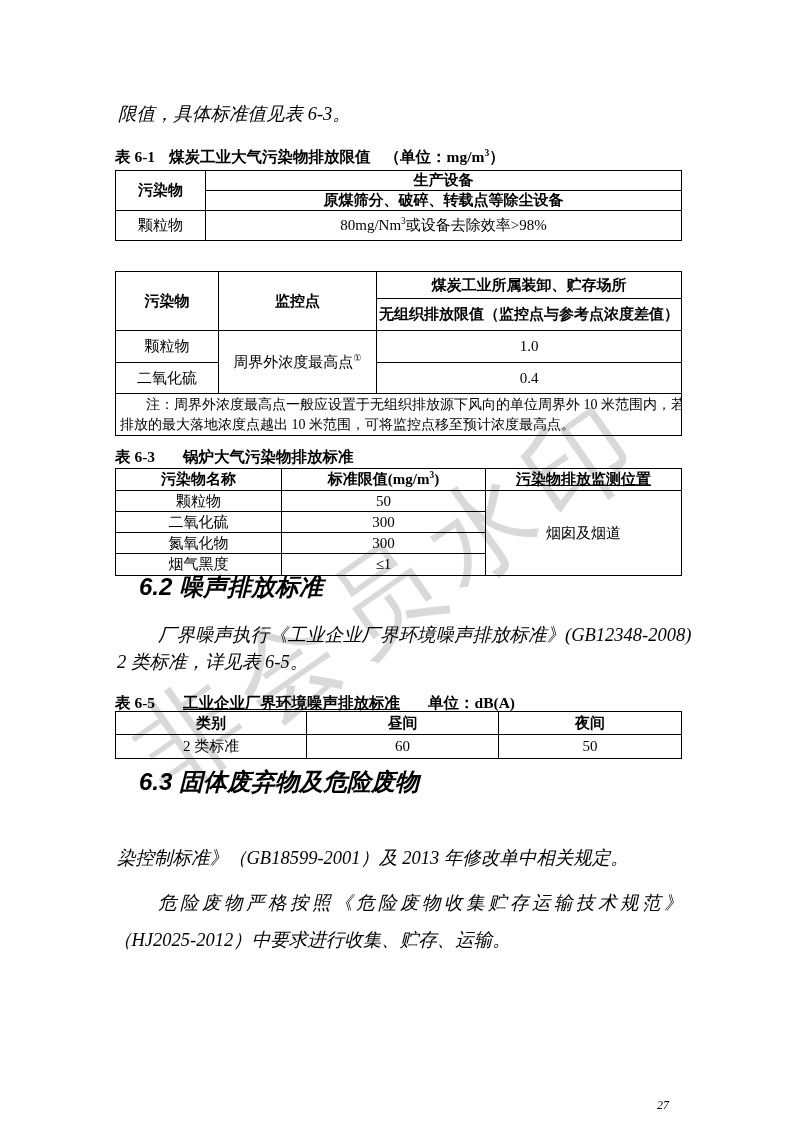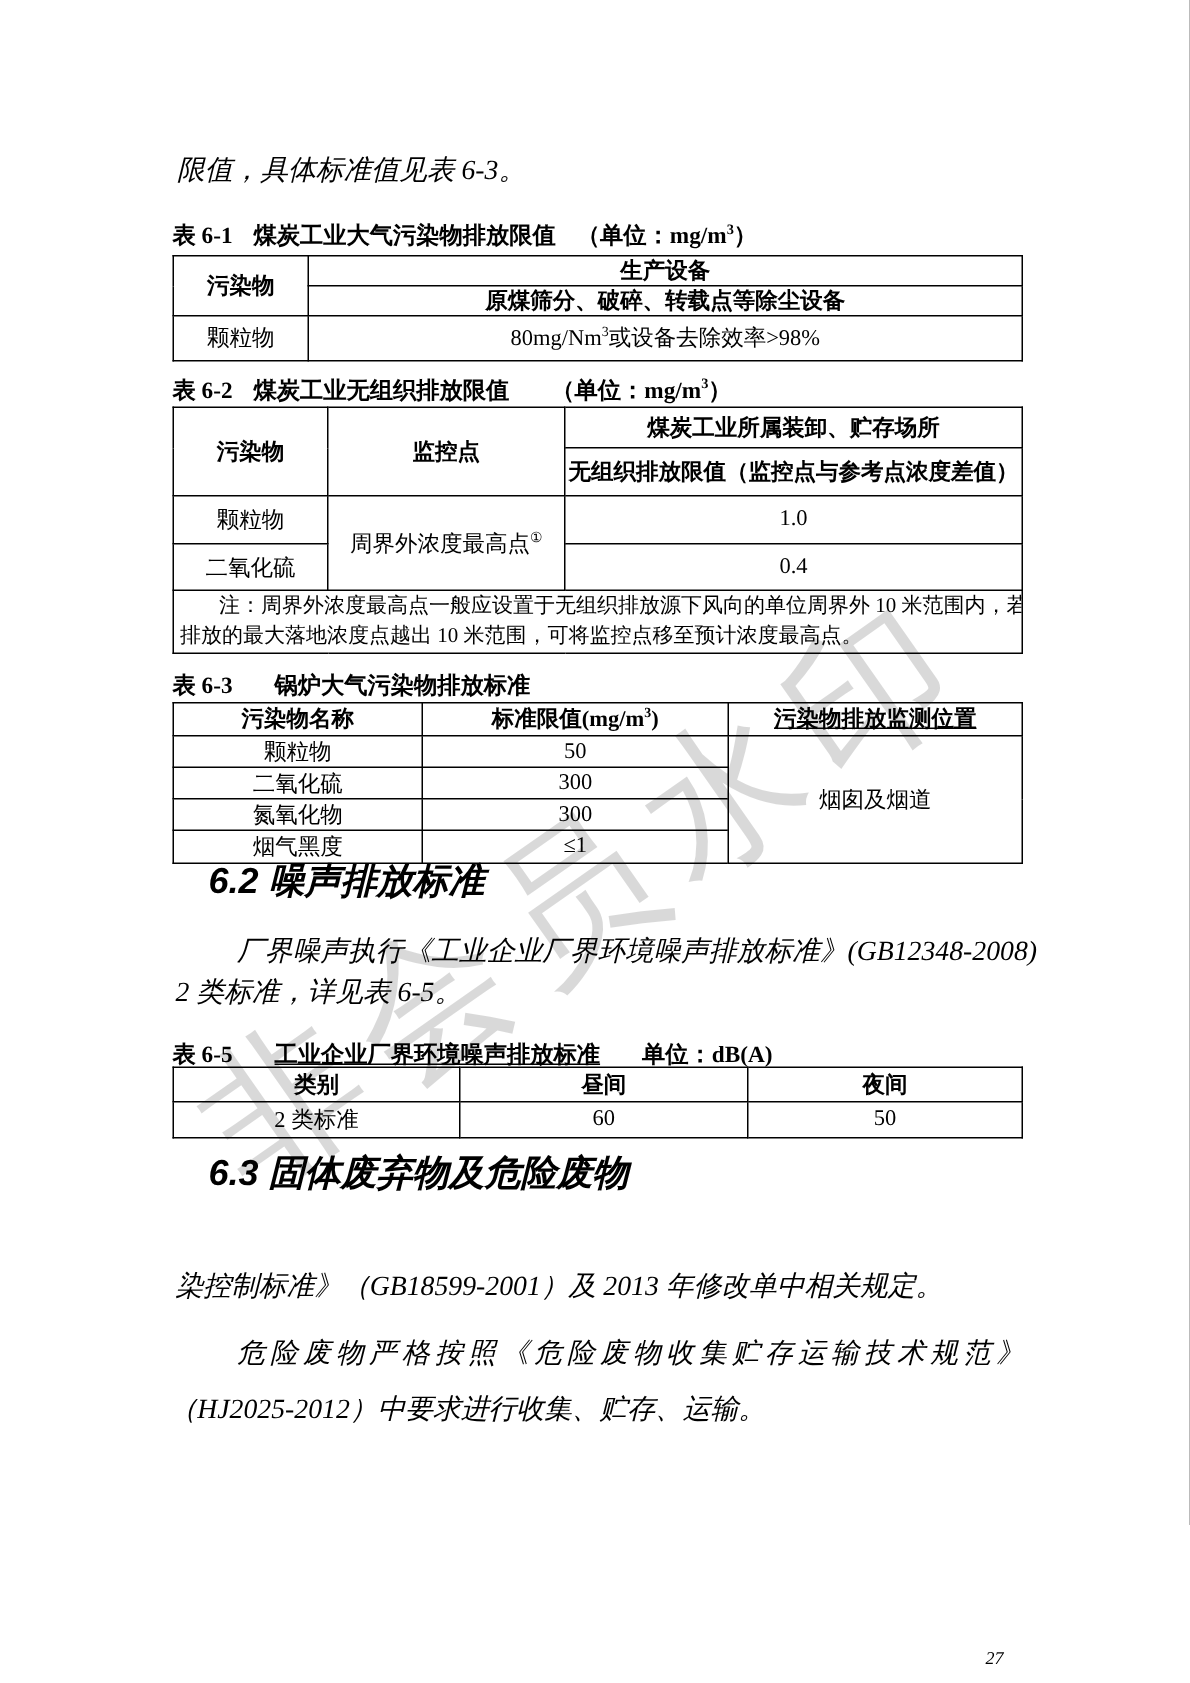--- a/index.html
+++ b/index.html
@@ -85,23 +85,20 @@
         <tr style="height:19px">
           <td class="b">原煤筛分、破碎、转载点等除尘设备</td>
         </tr>
         <tr style="height:30px">
           <td>颗粒物</td>
           <td><span>80mg/Nm</span><sup>3</sup><span>或设备去除效率&gt;98%</span></td>
         </tr>
       </tbody>
     </table>
 
-    <div class="caption" style="top:250px;">
-      <span class="gap-s">表 6-2</span><span class="gap-m">煤炭工业无组织排放限值</span><span><span>（单位：mg/m</span><sup>3</sup><span>）</span></span>
-    </div>
 
     <table class="tbl" style="top:271px;">
       <colgroup>
           <col style="width:103px">
           <col style="width:158px">
           <col>
         </colgroup>
       <tbody>
         <tr style="height:27px">
           <td rowspan="2" class="b">污染物</td>

